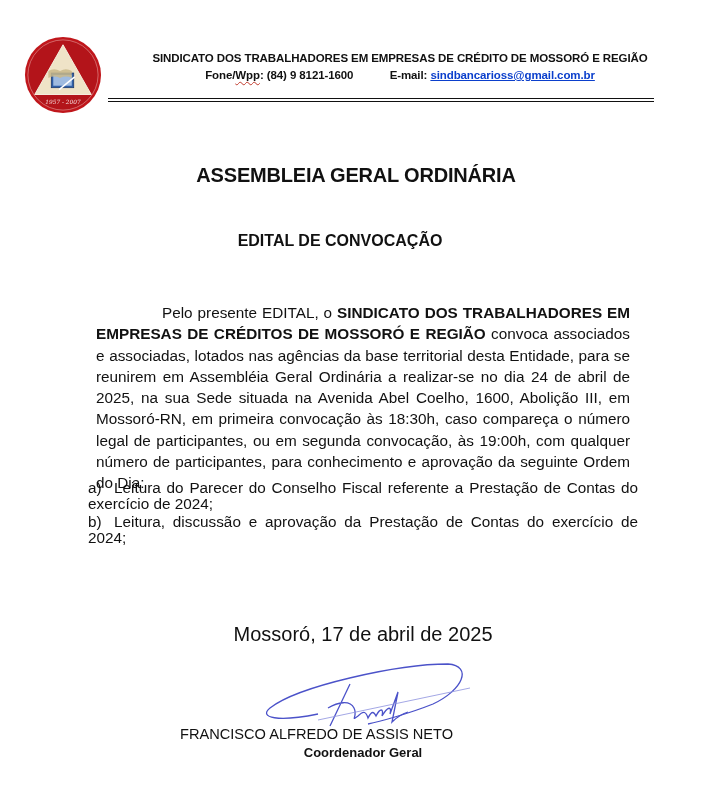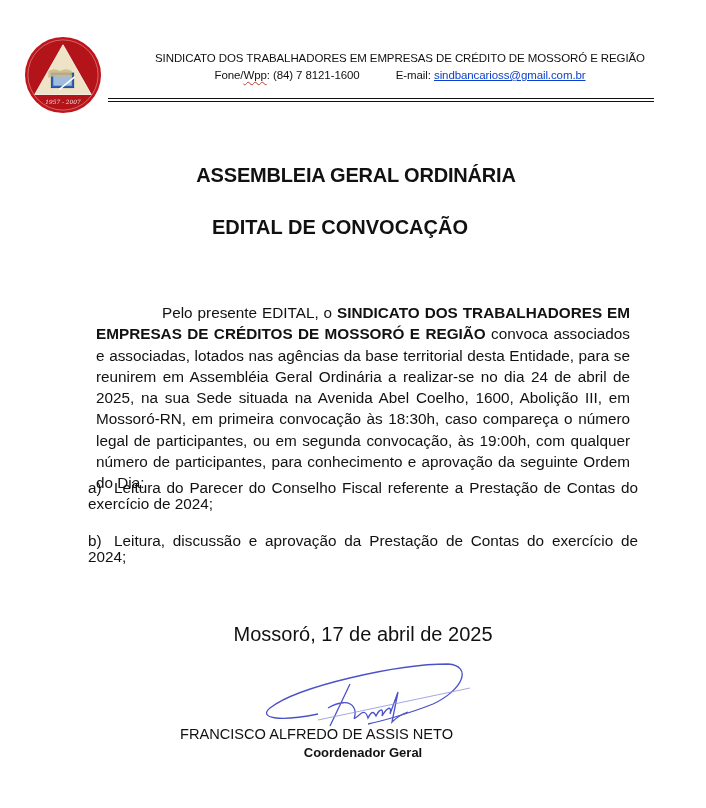--- a/index.html
+++ b/index.html
@@ -1,35 +1,35 @@
 <!DOCTYPE html>
 <html><head>
 <meta charset="utf-8">
 <style>
   html, body { margin: 0; padding: 0; background: #ffffff; }
   body { width: 706px; height: 808px; position: relative; overflow: hidden;
          font-family: "Liberation Sans", "DejaVu Sans", sans-serif; color: #111; }
   .logo { position: absolute; left: 24px; top: 36px; width: 78px; height: 78px; }
   .hdr { position: absolute; left: 140px; top: 50px; width: 520px; text-align: center;
-         font-weight: normal; font-size: 11.5px; line-height: 17px; letter-spacing: -0.1px; }
+         font-weight: bold; font-size: 11.5px; line-height: 17px; letter-spacing: -0.1px; }
   .hdr .line { white-space: nowrap; }
   .hdr .email { color: #0b3fcc; text-decoration: underline; }
   .hdr .gap { display: inline-block; width: 30px; }
   .hdr .wpp { text-decoration: underline wavy #c0392b; text-decoration-thickness: 1px; text-underline-offset: 2px; }
   .rule { position: absolute; left: 108px; width: 546px; height: 0; border-top: 1.5px solid #111; }
   .rule.r1 { top: 98px; } .rule.r2 { top: 101px; border-top-width: 1px; }
   .title { position: absolute; left: 136px; width: 440px; top: 164px; text-align: center;
            font-weight: bold; font-size: 20px; letter-spacing: -0.2px; }
-  .subtitle { position: absolute; left: 160px; width: 360px; top: 216px; text-align: center;
-              font-weight: bold; font-size: 20px; }
+  .subtitle { position: absolute; left: 160px; width: 360px; top: 232px; text-align: center;
+              font-weight: bold; font-size: 16px; }
   .body { position: absolute; left: 88px; width: 550px; top: 294px; font-size: 15.3px;
           line-height: 21.3px; text-align: justify; }
   .body p { margin: 8px; text-indent: 66px; }
   .item { position: absolute; left: 88px; width: 550px; font-size: 15.3px; line-height: 16px; text-align: justify; }
-  .item.a { top: 480px; } .item.b { top: 533px; }
+  .item.a { top: 480px; } .item.b { top: 514px; }
   .item .lbl { display: inline-block; width: 26px; }
   .date { position: absolute; left: 200px; width: 326px; top: 623px; text-align: center; font-size: 20px; }
   .sig { position: absolute; left: 258px; top: 652px; width: 215px; height: 80px; }
   .name { position: absolute; left: 180px; width: 366px; top: 726px; font-size: 14.6px; }
   .role { position: absolute; left: 180px; width: 366px; top: 745px; text-align: center; font-size: 13px; font-weight: bold; }
 </style>
 </head>
 <body>
 
 <svg class="logo" viewBox="0 0 80 80">
@@ -39,21 +39,21 @@
   <rect x="28" y="38" width="23" height="15" fill="#2f5fa8" stroke="#1e3a6a" stroke-width="0.8"></rect>
   <rect x="30" y="40" width="19" height="11" fill="#9fbbe0"></rect>
   <path d="M25 36 q6 -4 12 0 q6 -4 12 0 v7 q-6 -3 -12 0 q-6 -3 -12 0z" fill="#c9b88a" opacity="0.85"></path>
   <line x1="36" y1="55" x2="52" y2="42" stroke="#ffffff" stroke-width="1.6"></line>
   <text x="40" y="70" text-anchor="middle" font-size="6" font-style="italic" fill="#f3d9d9" font-family="'DejaVu Serif', serif">1957 - 2007</text>
 </svg>
 
 <div class="hdr">
   <div class="line">SINDICATO DOS TRABALHADORES EM EMPRESAS DE CRÉDITO DE MOSSORÓ E REGIÃO</div>
   <div class="line">
-    <span>Fone/</span><span class="wpp">Wpp</span><span>: (84) 7 8121-1600</span>
+    <span>Fone/</span><span class="wpp">Wpp</span><span>: (84) 9 8121-1600</span>
     <span class="gap"></span>
     <span>E-mail:</span>
     <a class="email">sindbancarioss@gmail.com.br</a>
   </div>
 </div>
 <div class="rule r1"></div>
 <div class="rule r2"></div>
 
 <div class="title">ASSEMBLEIA GERAL ORDINÁRIA</div>
 <div class="subtitle">EDITAL DE CONVOCAÇÃO</div>

